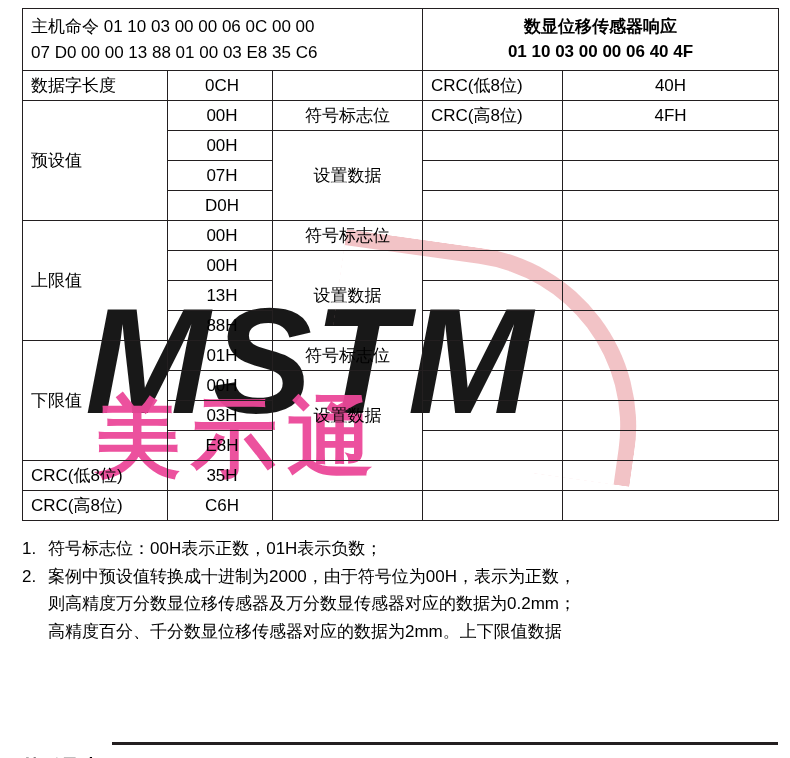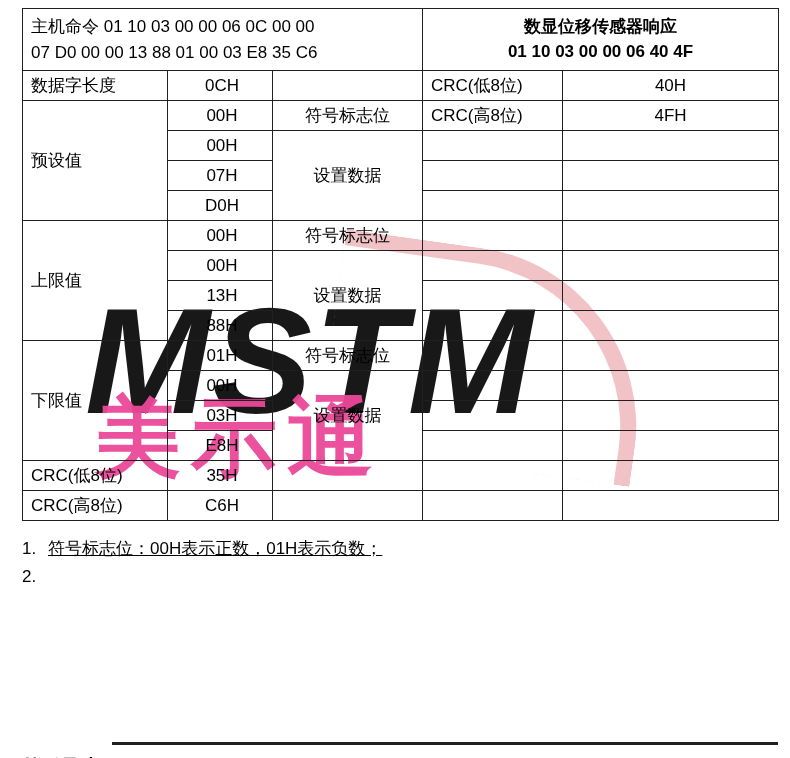--- a/index.html
+++ b/index.html
@@ -116,21 +116,21 @@
   .notes .ntitle { margin-bottom: 2px; }
   .note-row {
     display: flex;
     align-items: flex-start;
   }
   .note-num {
     width: 26px;
     flex: 0 0 26px;
     text-align: left;
   }
-  .note-body { flex: 1; text-decoration: underline; }
+  .note-body { flex: 1; }
 
   
   .section-foot {
     position: absolute;
     left: 22px;
     top: 706px;
     display: flex;
     align-items: center;
     width: 756px;
     z-index: 3;
@@ -283,20 +283,23 @@
   <div class="notes">
 
     <div class="note-row">
       <div class="note-num">1.</div>
       <div class="note-body">符号标志位：00H表示正数，01H表示负数；</div>
     </div>
 
     <div class="note-row">
       <div class="note-num">2.</div>
       <div class="note-body">
+        <div>案例中预设值转换成十进制为2000，由于符号位为00H，表示为正数，</div>
+        <div>则高精度万分数显位移传感器及万分数显传感器对应的数据为0.2mm；</div>
+        <div>高精度百分、千分数显位移传感器对应的数据为2mm。上下限值数据</div>
       </div>
     </div>
   </div>
 </div>
 
 <div class="section-foot">
   <div class="stitle">外形尺寸</div>
   <div class="rule"></div>
 </div>
 

